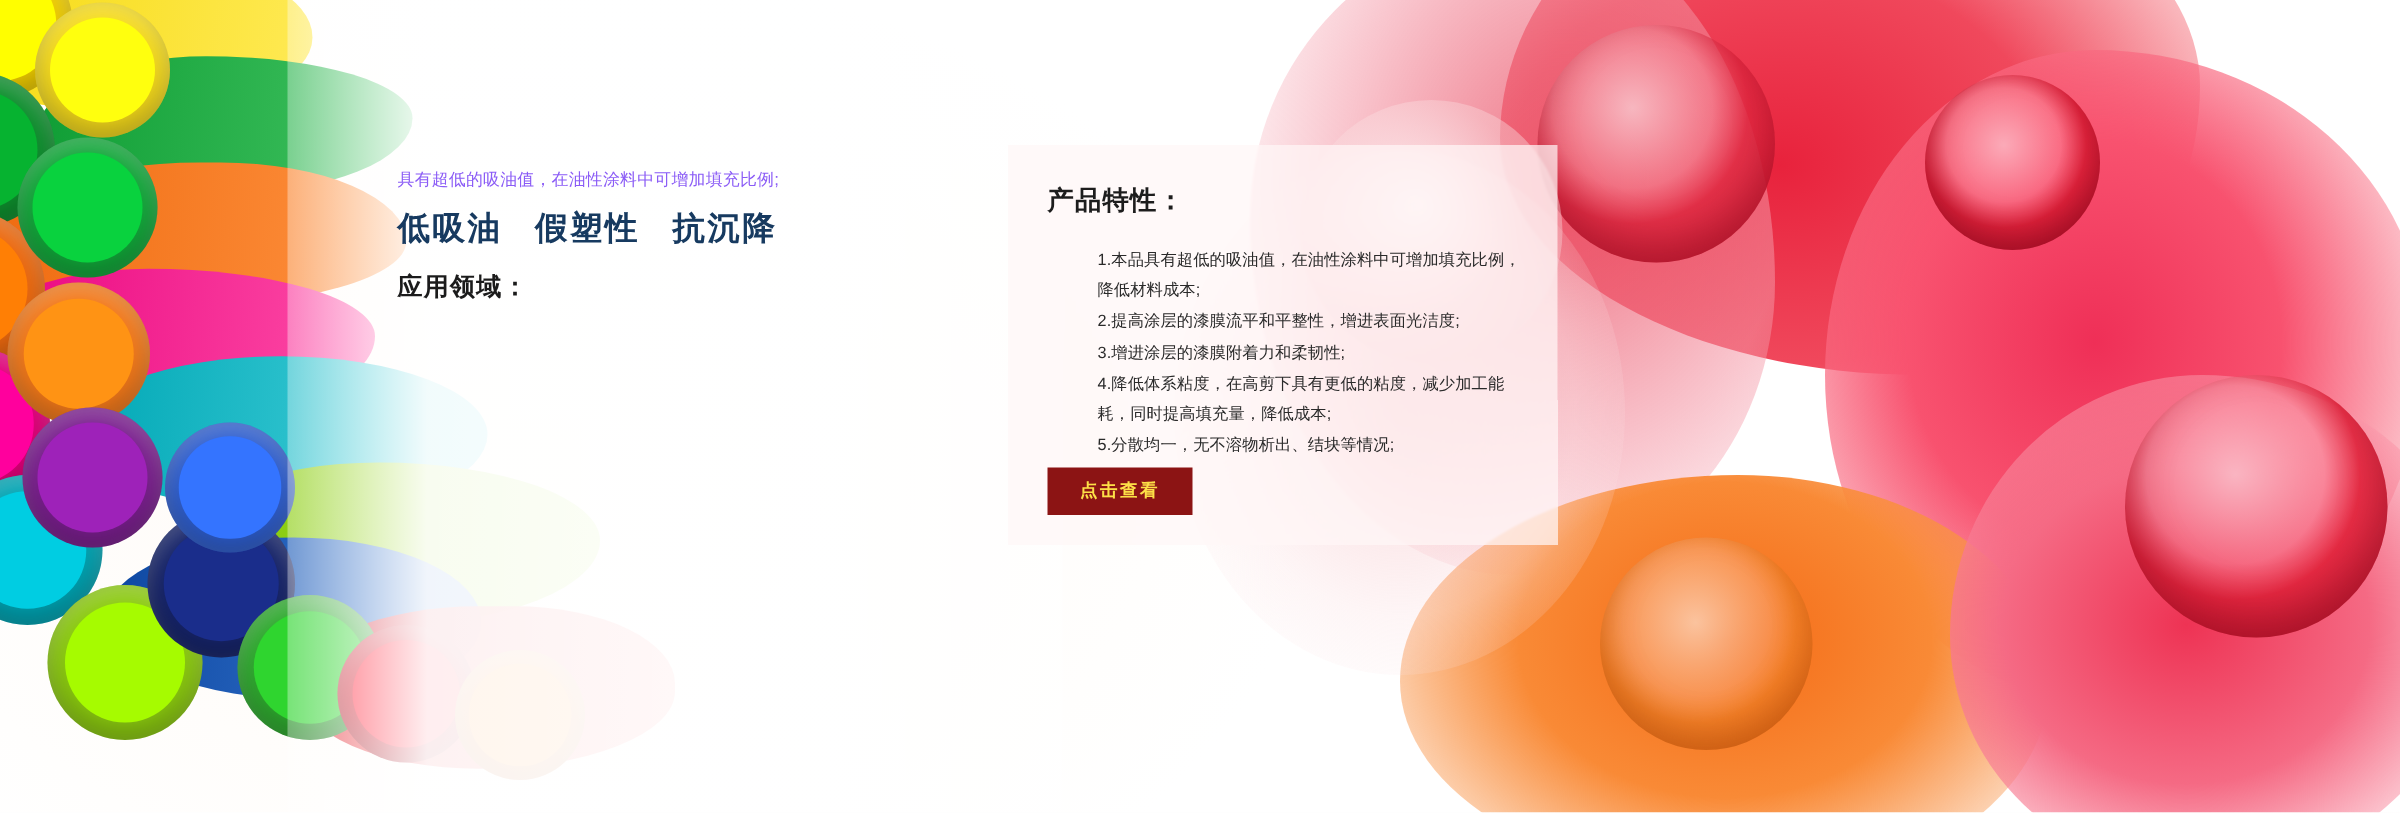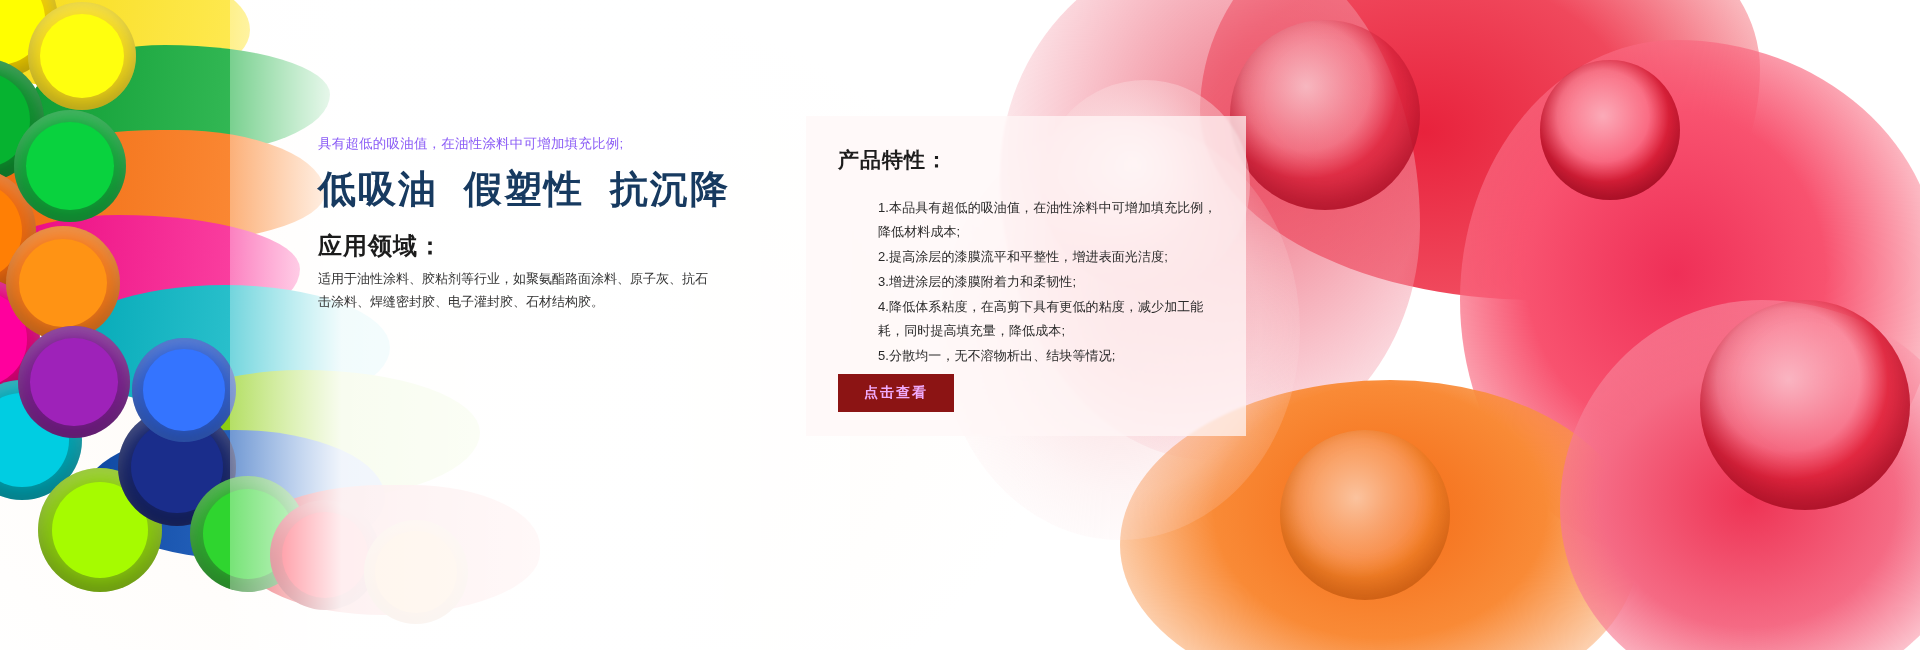--- a/index.html
+++ b/index.html
@@ -43,54 +43,54 @@
     display:inline-block;background:#173a60;color:#ffffff;
     font-size:19px;font-weight:bold;letter-spacing:.5px;
     padding:8px 16px 9px 16px;line-height:1;
     white-space:nowrap;
   }
   .subtitle{
     margin-top:22px;color:#8b5cf6;font-size:13.5px;line-height:1.5;
     letter-spacing:.2px;white-space:nowrap;
   }
   .headline{
-    margin-top:14px;color:#173a60;font-size:38px;font-weight:bold;
+    margin-top:14px;color:#173a60;font-size:26px;font-weight:bold;
     letter-spacing:2px;line-height:1.15;white-space:nowrap;
   }
   .headline span{margin-right:26px;}
   .headline span:last-child{margin-right:0;}
 
   .badges{margin-top:16px;display:flex;align-items:center;padding-left:14px;}
   .badge{display:flex;align-items:center;margin-right:20px;}
   .badge:last-child{margin-right:0;}
   .chk{width:17px;height:17px;border:2px solid #e8450d;position:relative;
     margin-right:6px;flex:0 0 auto;background:#fff;}
   .chk svg{position:absolute;left:-2px;top:-6px;}
   .badge-label{font-size:14.5px;color:#2f2f2f;white-space:nowrap;letter-spacing:1px;}
 
-  .apply-title{margin-top:18px;color:#1b1b1b;font-size:24px;font-weight:bold;letter-spacing:1px;}
+  .apply-title{margin-top:18px;color:#1b1b1b;font-size:20px;font-weight:bold;letter-spacing:1px;}
   .apply-body{margin-top:6px;color:#333333;font-size:13px;line-height:1.75;width:400px;}
 
   
   .panel{
     position:absolute;left:806px;top:116px;width:440px;height:320px;
     background:rgba(255,247,247,.72);
     backdrop-filter:blur(1px);
     z-index:20;
   }
   .panel-inner{padding:30px 26px 0 32px;}
   .panel-title{color:#1d1d1d;font-size:21px;font-weight:bold;letter-spacing:1px;}
   .panel-list{margin-top:22px;}
   .panel-list li{
     list-style:none;color:#2a2a2a;font-size:13px;line-height:1.85;
     margin:0 0 1px 0;letter-spacing:.1px;
   }
   .cta{
     position:absolute;left:32px;top:258px;
-    background:#8c1414;color:#f0abfc;border:none;
+    background:#8c1414;color:#fde047;border:none;
     font-family:Liberation Mono, monospace;font-size:14px;font-weight:bold;letter-spacing:2px;
     padding:10px 26px;cursor:pointer;
   }
 </style>
 </head>
 <body>
 
 <div class="banner">
 
   <div class="bg">
@@ -148,21 +148,20 @@
 
 
     <div class="subtitle">具有超低的吸油值，在油性涂料中可增加填充比例;</div>
 
     <div class="headline">
       <span>低吸油</span><span>假塑性</span><span>抗沉降</span>
     </div>
 
 
     <div class="apply-title">应用领域：</div>
-    <div class="apply-body">适用于油性涂料、胶粘剂等行业，如聚氨酯路面涂料、原子灰、抗石击涂料、焊缝密封胶、电子灌封胶、石材结构胶。</div>
   </div>
 
   <div class="panel">
     <div class="panel-inner">
       <div class="panel-title">产品特性：</div>
       <ul class="panel-list">
         <li>1.本品具有超低的吸油值，在油性涂料中可增加填充比例，降低材料成本;</li>
         <li>2.提高涂层的漆膜流平和平整性，增进表面光洁度;</li>
         <li>3.增进涂层的漆膜附着力和柔韧性;</li>
         <li>4.降低体系粘度，在高剪下具有更低的粘度，减少加工能耗，同时提高填充量，降低成本;</li>

